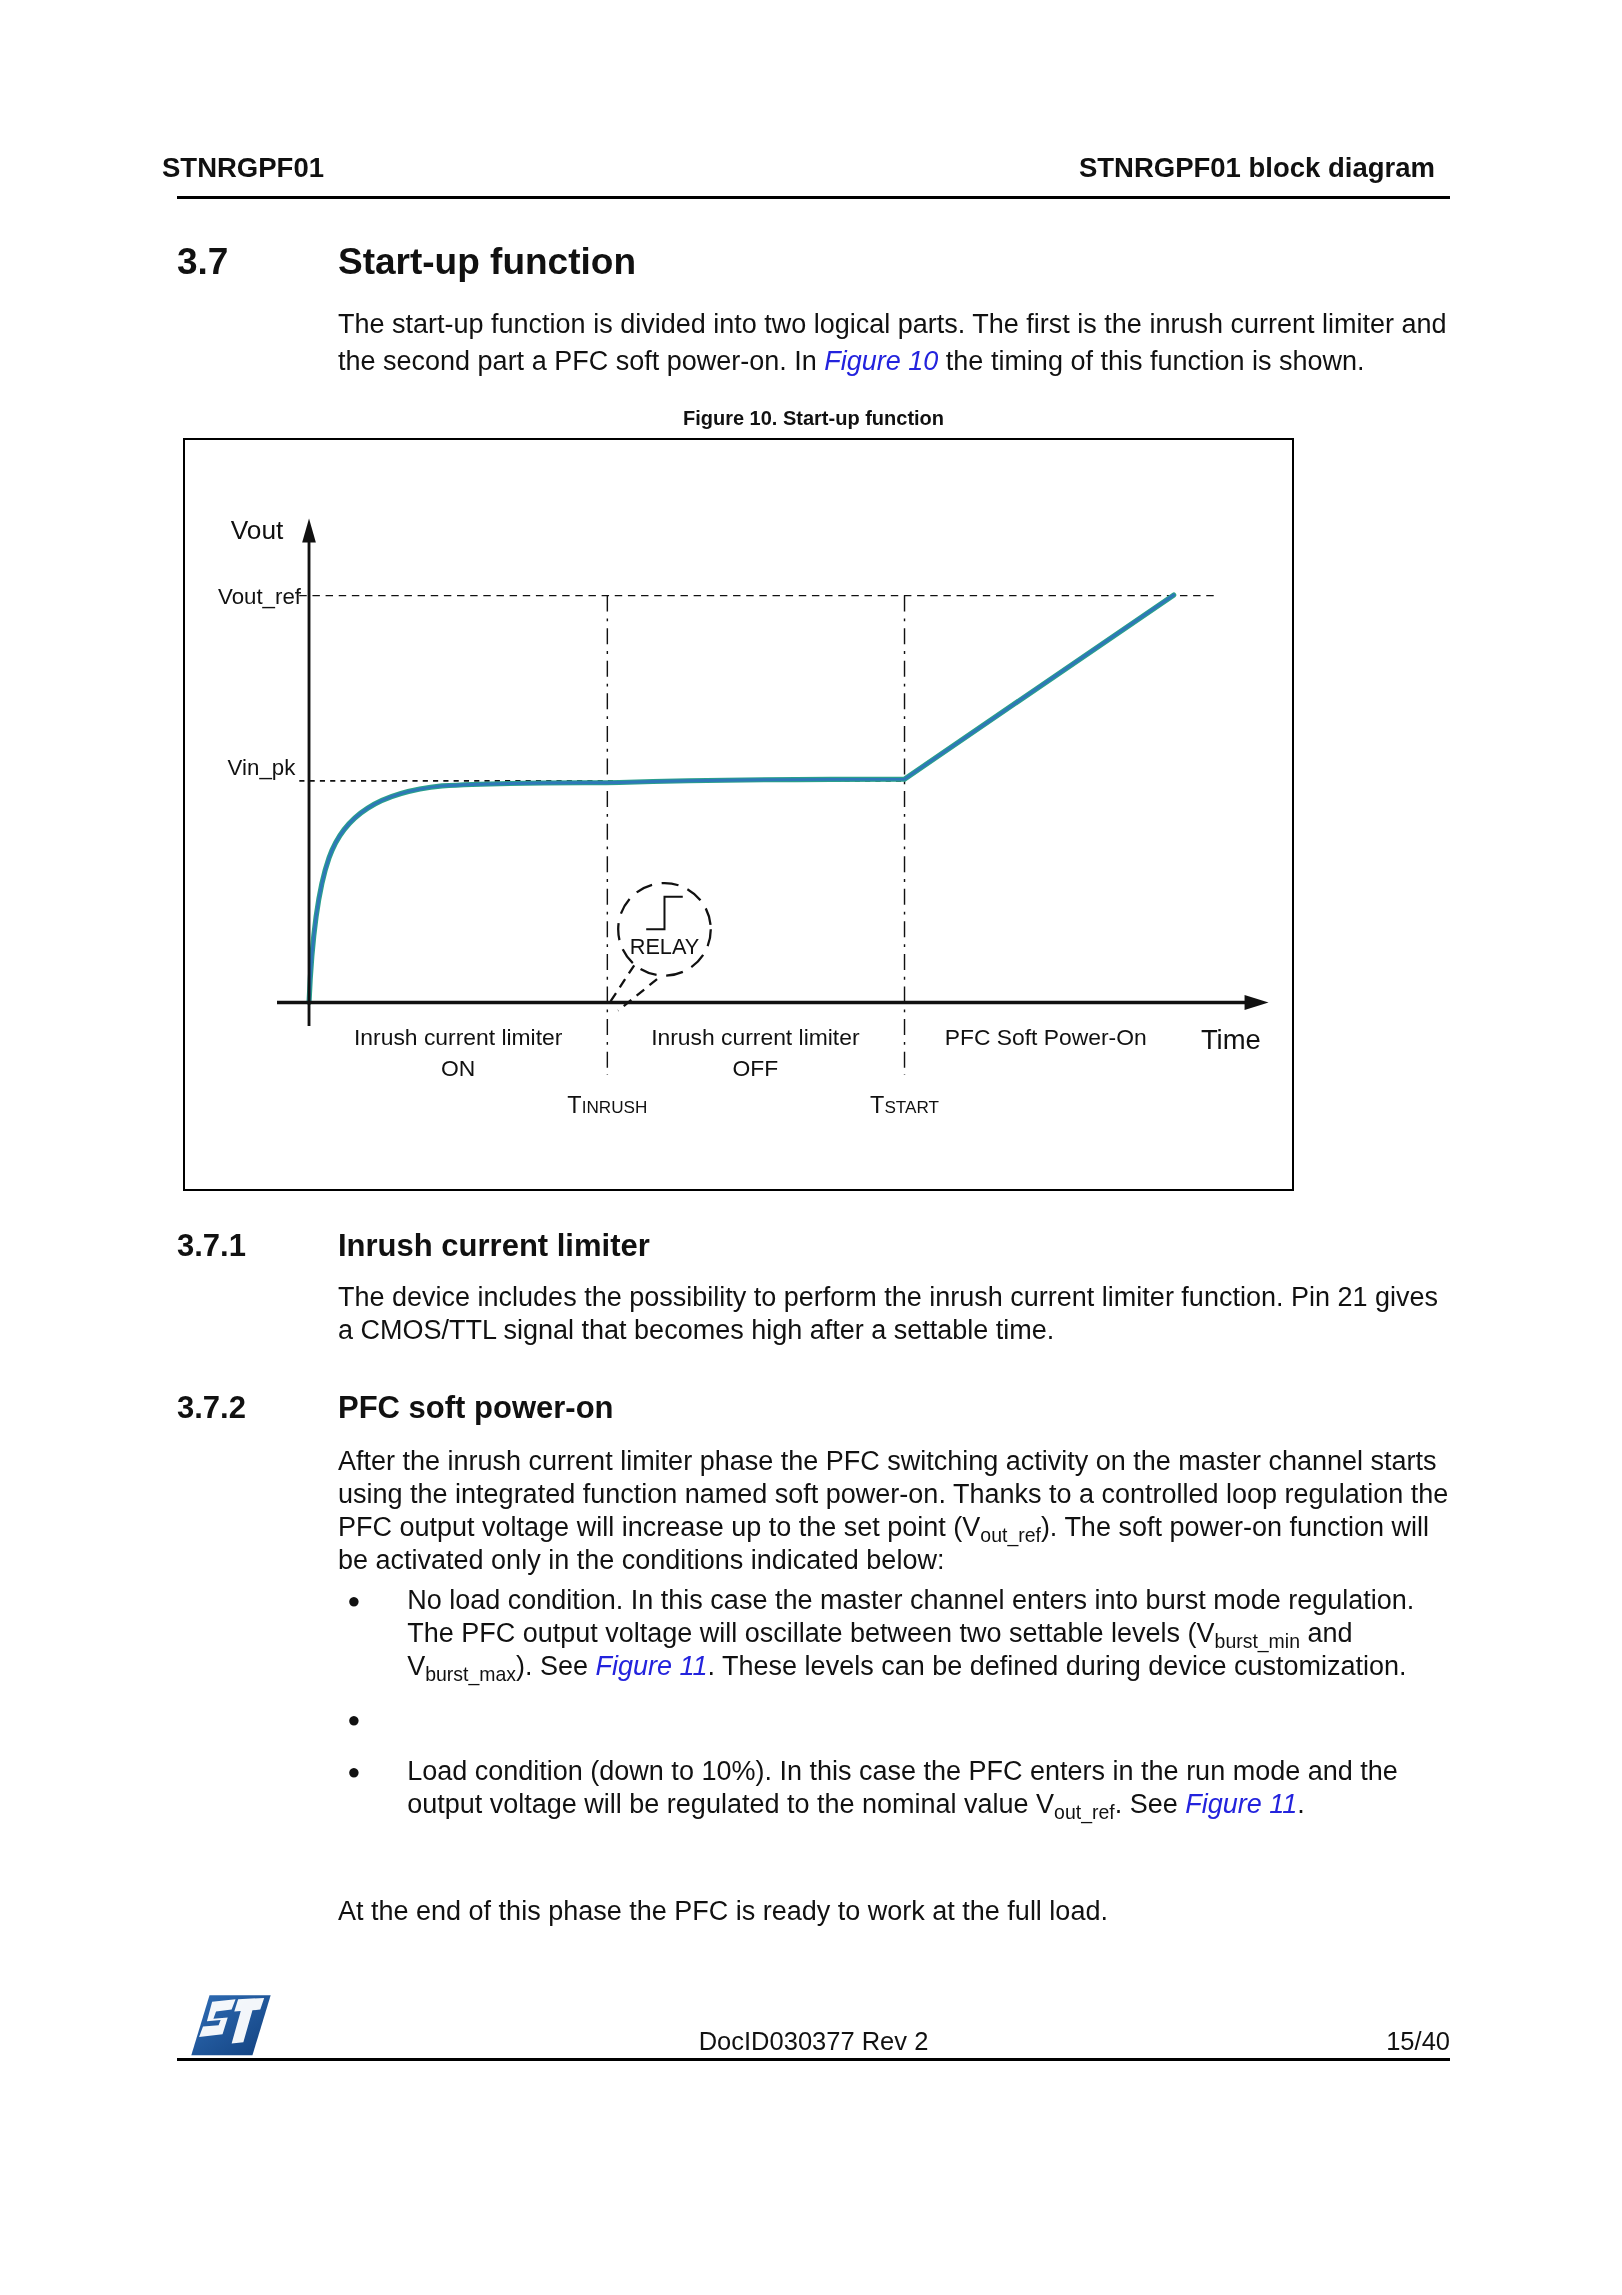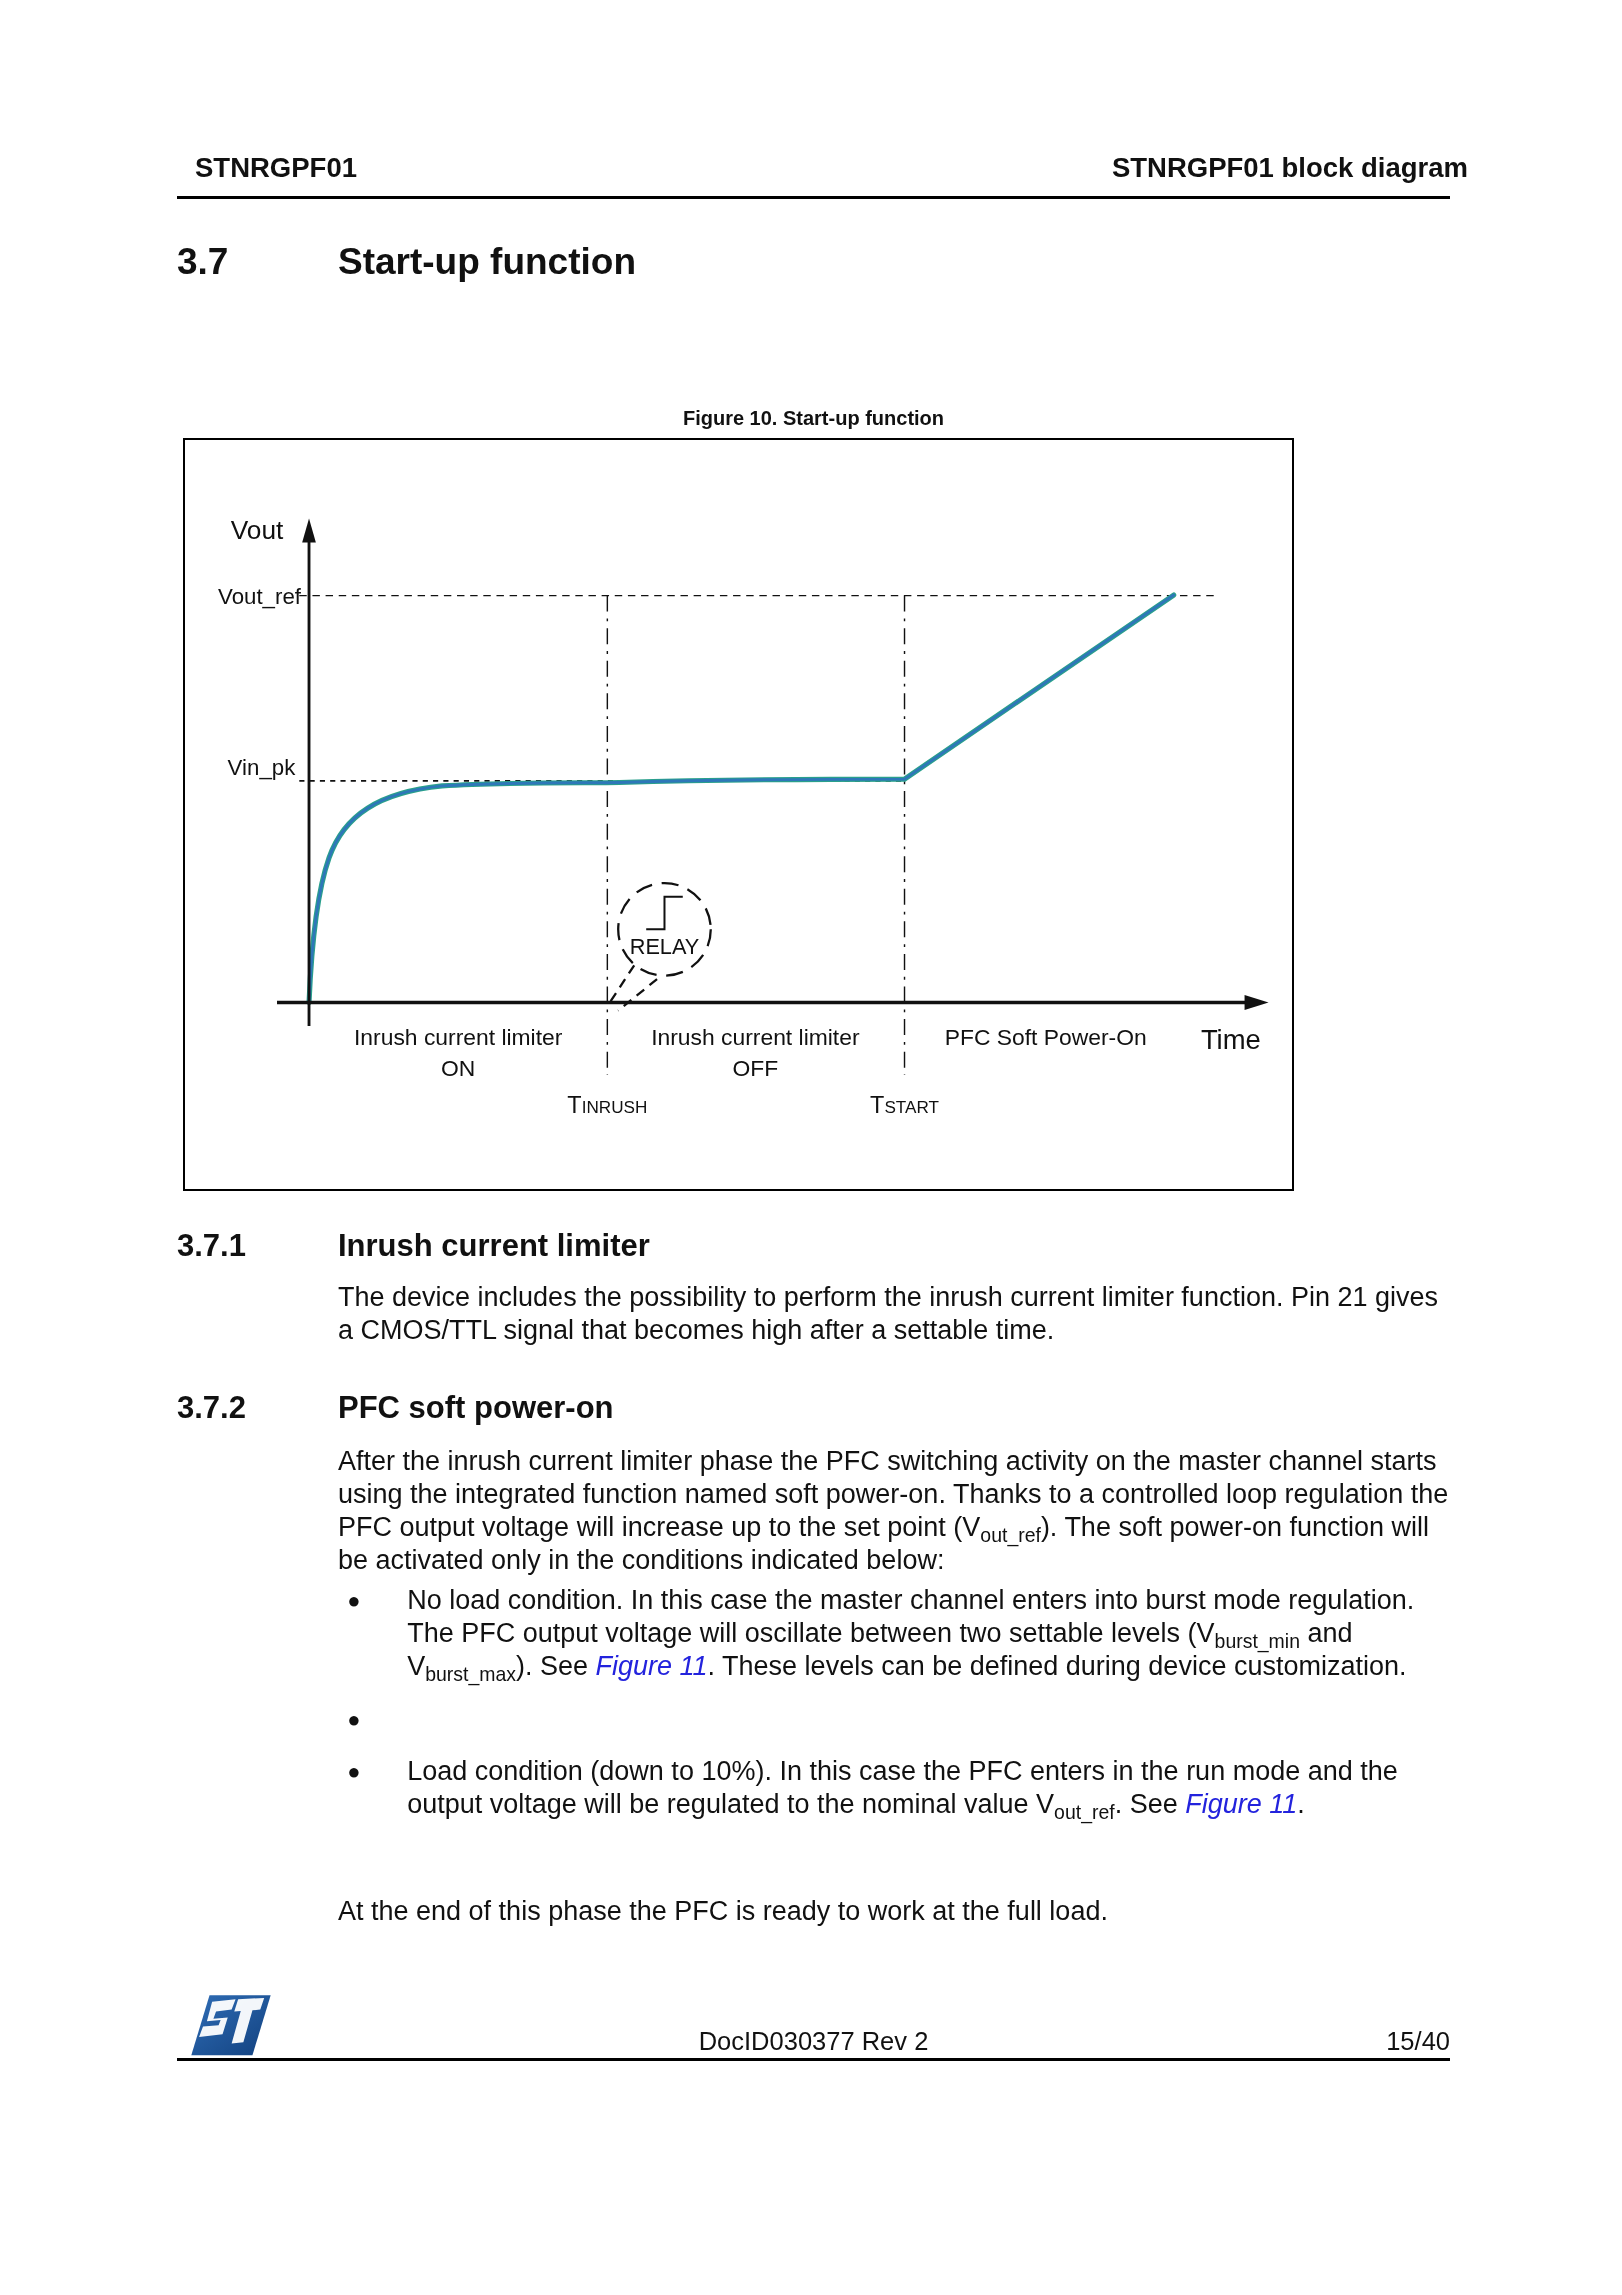--- a/index.html
+++ b/index.html
@@ -2,21 +2,21 @@
 <html style="font-size:10.5px"><head>
 <meta charset="utf-8">
 <style>
   html,body{margin:0;padding:0;background:#e8e8e8;}
   .page{
     position:relative;width:1622px;height:2295px;background:#ffffff;
     font-family:"Liberation Sans",sans-serif;color:#111;overflow:hidden;
   }
   .abs{position:absolute;}
   
-  .hdr-row{left:195px;top:152px;width:1273px;display:flex;justify-content:space-between;
+  .hdr-row{left:162px;top:152px;width:1273px;display:flex;justify-content:space-between;
            font-size:27.5px;font-weight:bold;}
   .hdr-rule{left:177px;top:196px;width:1273px;height:3.3px;background:#000;}
   
   .sec-num{left:177px;font-size:37px;font-weight:bold;line-height:1;}
   .sec-title{left:338px;font-size:37px;font-weight:bold;line-height:1;}
   .sub-num{left:177px;font-size:31px;font-weight:bold;line-height:1;}
   .sub-title{left:338px;font-size:31px;font-weight:bold;line-height:1;}
   .body-text{left:338px;width:1118px;font-size:27px;line-height:33px;}
   .intro{line-height:37px;}
   .doclink{color:#2323dd;font-style:italic;}
@@ -43,20 +43,21 @@
 <div class="page">
 
   <div class="abs hdr-row">
     <span>STNRGPF01</span>
     <span>STNRGPF01 block diagram</span>
   </div>
   <div class="abs hdr-rule"></div>
 
   <div class="abs sec-num" style="top:243px;">3.7</div>
   <div class="abs sec-title" style="top:243px;">Start-up function</div>
+  <div class="abs body-text intro" style="top:306px;"><span>The start-up function is divided into two logical parts. The first is the inrush current limiter and the second part a PFC soft power-on. In </span><span class="doclink">Figure 10</span><span> the timing of this function is shown.</span></div>
 
   <div class="abs fig-caption">Figure 10. Start-up function</div>
 
   <div class="abs fig-box">
     <svg viewBox="0 0 1937 1148">
 
       <line x1="200" y1="191" x2="1807" y2="191" stroke="#111" stroke-width="2.5" stroke-dasharray="13 10"></line>
       <line x1="200" y1="515" x2="1259" y2="515" stroke="#111" stroke-width="3" stroke-dasharray="9 9"></line>
       <line x1="739" y1="191" x2="739" y2="1030" stroke="#111" stroke-width="2.5" stroke-dasharray="28 12 5 12"></line>
       <line x1="1259" y1="191" x2="1259" y2="1030" stroke="#111" stroke-width="2.5" stroke-dasharray="28 12 5 12"></line>

